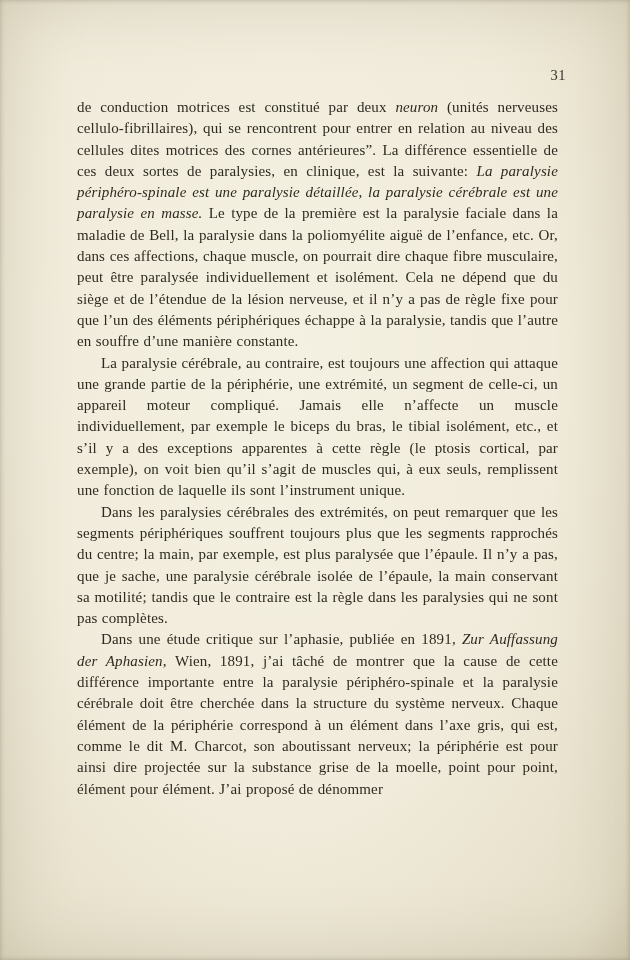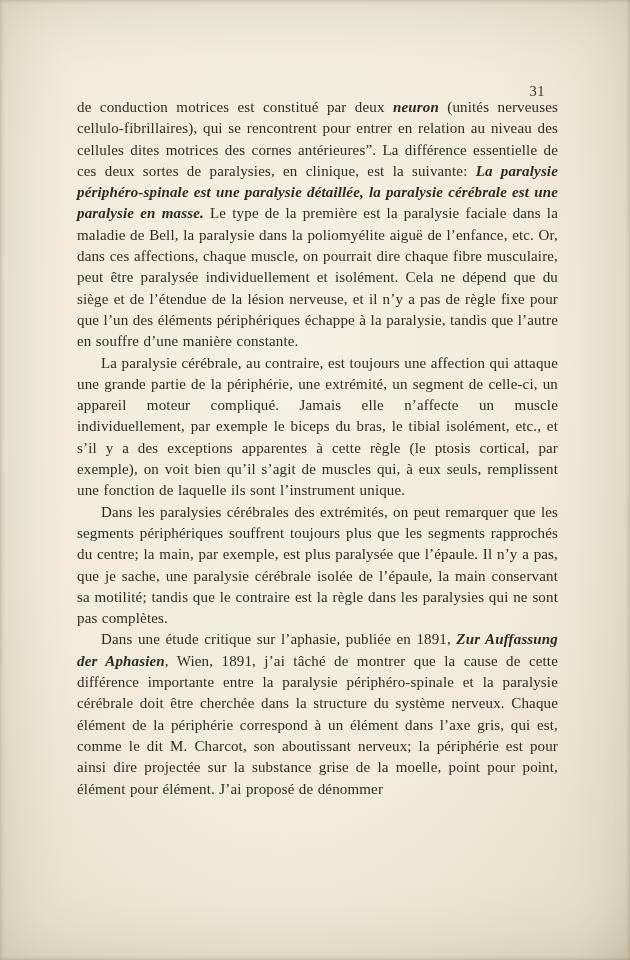--- a/index.html
+++ b/index.html
@@ -19,25 +19,24 @@
     height: 960px;
     background: radial-gradient(ellipse at 45% 38%, #f5f1e2 0%, #f0ebda 55%, #e4ddc7 92%, #d9d1b8 100%);
     box-shadow:
       inset 0 0 70px rgba(120, 108, 78, 0.22),
       inset 0 0 5px rgba(70, 60, 35, 0.30);
     overflow: hidden;
   }
   .page-number {
     position: absolute;
     top: 67px;
-    right: 85px;
+    right: 64px;
     font-size: 14.5px;
     color: #39332a;
     letter-spacing: 0.5px;
-    margin-top: 16px;
   }
   .text-block {
     position: absolute;
     top: 97px;
     left: 77px;
     width: 481px;
     text-align: justify;
     color: #2f2a21;
     font-size: 15px;
     line-height: 21.3px;
@@ -47,21 +46,20 @@
   }
   .para {
     margin: 0;
     padding: 0;
   }
   .para.indent {
     text-indent: 24px;
   }
   .para em {
     font-style: italic;
-    font-weight: bold;
   }
 </style>
 </head>
 <body>
 
 <div class="page">
   <div class="page-number">31</div>
   <div class="text-block" id="paragraphs">
       <p class="para"><span>de conduction motrices est constitué par deux </span><em>neuron</em><span> (unités nerveuses cellulo-fibrillaires), qui se rencontrent pour entrer en relation au niveau des cellules dites motrices des cornes antérieures”. La différence essentielle de ces deux sortes de paralysies, en clinique, est la suivante: </span><em>La paralysie périphéro-spinale est une paralysie détaillée, la paralysie cérébrale est une paralysie en masse.</em><span> Le type de la première est la paralysie faciale dans la maladie de Bell, la paralysie dans la poliomyélite aiguë de l’enfance, etc. Or, dans ces affections, chaque muscle, on pourrait dire chaque fibre musculaire, peut être paralysée individuellement et isolément. Cela ne dépend que du siège et de l’étendue de la lésion nerveuse, et il n’y a pas de règle fixe pour que l’un des éléments périphériques échappe à la paralysie, tandis que l’autre en souffre d’une manière constante.</span></p>
       <p class="para indent"><span>La paralysie cérébrale, au contraire, est toujours une affection qui attaque une grande partie de la périphérie, une extrémité, un segment de celle-ci, un appareil moteur compliqué. Jamais elle n’affecte un muscle individuellement, par exemple le biceps du bras, le tibial isolément, etc., et s’il y a des exceptions apparentes à cette règle (le ptosis cortical, par exemple), on voit bien qu’il s’agit de muscles qui, à eux seuls, remplissent une fonction de laquelle ils sont l’instrument unique.</span></p>

